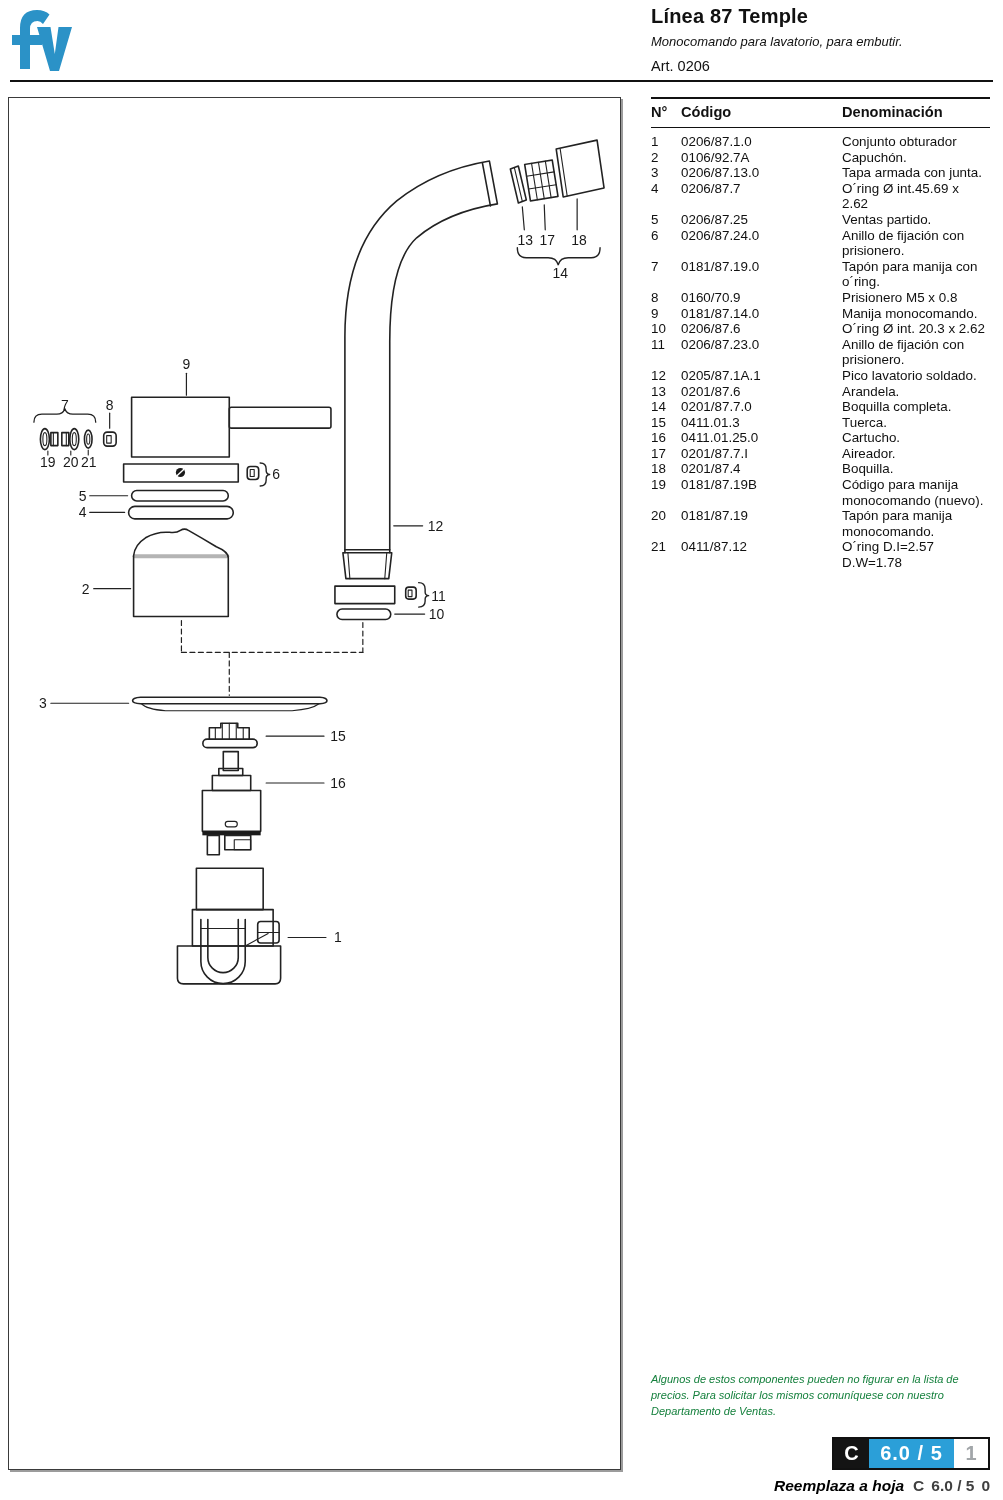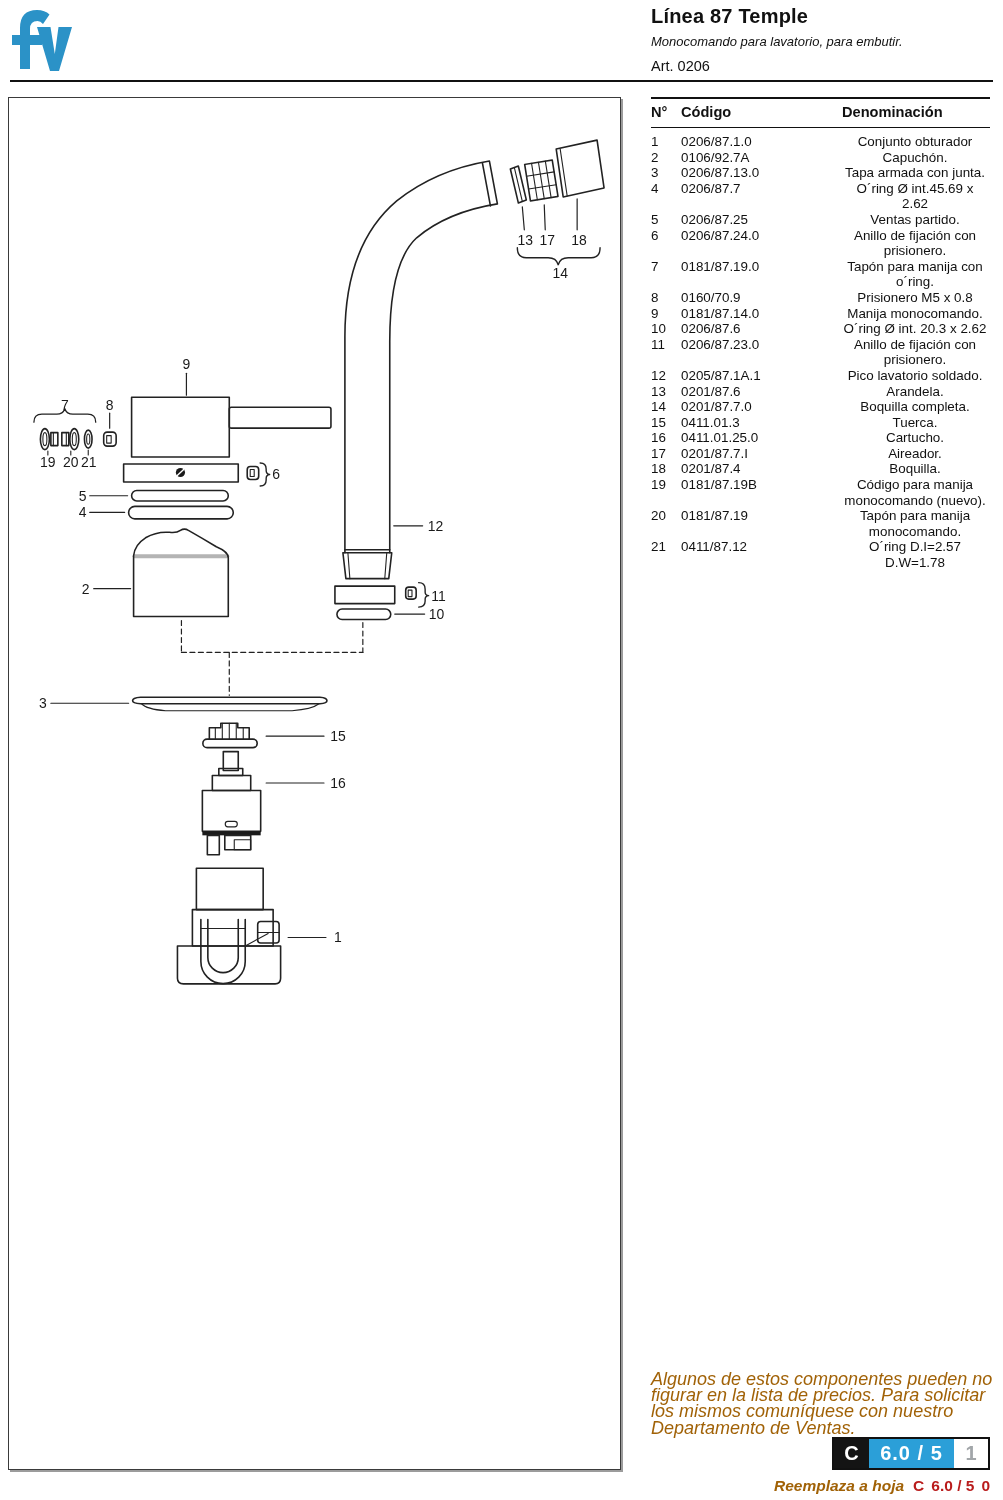--- a/index.html
+++ b/index.html
@@ -21,25 +21,25 @@
   .diagram-box svg { position:absolute; left:0; top:0; width:100%; height:100%; }
 
   
   .parts-table { position:absolute; left:651px; top:97px; width:339px; }
   .pt-head { display:grid; grid-template-columns:30px 161px 1fr;
              border-top:2px solid #111; border-bottom:1.8px solid #111;
              padding:5px 0 7px; font-weight:bold; font-size:14.6px; }
   .pt-body { padding-top:6px; }
   .t-row { display:grid; grid-template-columns:30px 161px 1fr; }
   .t-row > div { font-size:13.4px; line-height:15.6px; }
-  .c-name { padding-right:2px;text-align:center; }
+  .c-name { padding-right:2px; }
 
   
   .footnote { position:absolute; left:651px; top:1371px; width:342px;
-              font-size:18px; font-style:italic; line-height:16.2px; color:#a16207; }
+              font-size:11px; font-style:italic; line-height:16.2px; color:#15803d; }
 
   
   .sheet-box { position:absolute; left:832px; top:1437px; width:158px; height:33px;
                border:2px solid #111; display:flex; background:#fff; }
   .sc-letter { width:35px; background:#141414; color:#fff; font-weight:bold; font-size:20px;
                display:flex; align-items:center; justify-content:center; }
   .sc-num { flex:1; color:#fff; font-weight:bold; font-size:20px;
             display:flex; align-items:center; justify-content:center; letter-spacing:1px; }
   .sc-rev { width:34px; font-weight:bold; font-size:20px;
             display:flex; align-items:center; justify-content:center; }
@@ -370,16 +370,16 @@
 
   <div class="footnote">Algunos de estos componentes pueden no figurar en la lista de precios. Para solicitar los mismos comuníquese con nuestro Departamento de Ventas.</div>
 
   <div class="sheet-box">
     <div class="sc-letter">C</div>
     <div class="sc-num" id="sc-num" style="background: rgb(43, 159, 216);">6.0 / 5</div>
     <div class="sc-rev" id="sc-rev" style="color: rgb(162, 166, 169);">1</div>
   </div>
 
   <div class="replaces">
-    <span class="rep-label" id="rep-label" style="color: #a16207;">Reemplaza a hoja</span><span class="rep-code" id="rep-code" style="color: #b91c1c; text-align: right;"><span>C</span><span class="gap">6.0 / 5</span><span class="gap">0</span></span>
+    <span class="rep-label" id="rep-label" style="color: #000000;">Reemplaza a hoja</span><span class="rep-code" id="rep-code" style="color: #404040; text-align: right;"><span>C</span><span class="gap">6.0 / 5</span><span class="gap">0</span></span>
   </div>
 
 </div>
 
 </body></html>

